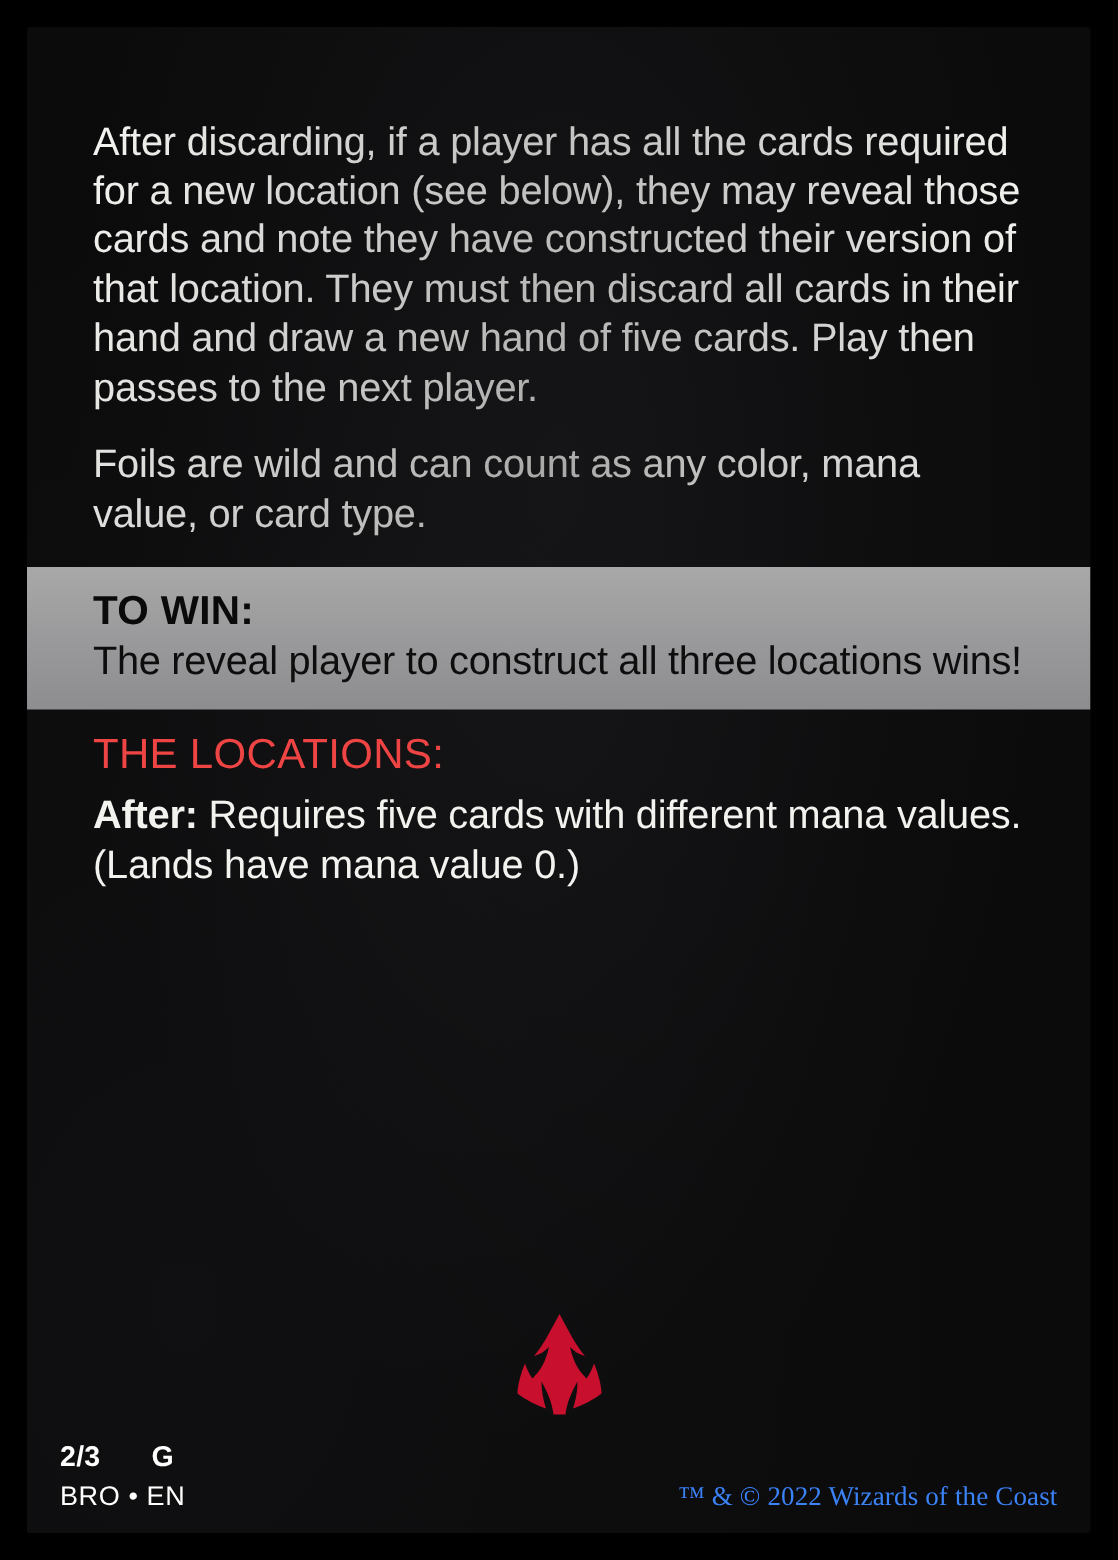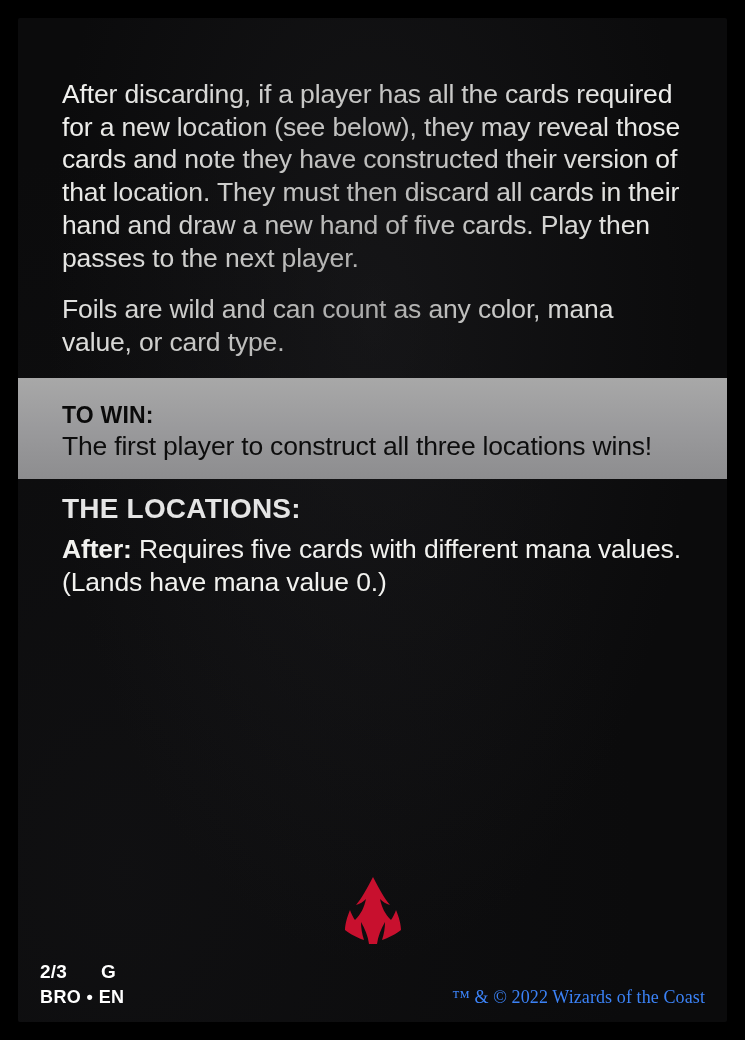--- a/index.html
+++ b/index.html
@@ -51,35 +51,35 @@
   .towin-band {
     background: linear-gradient(180deg, #a8a8a8 0%, #9a9a9c 50%, #8d8d8f 100%);
     margin: 4px -44px 0 -44px;
     padding: 13px 44px 16px 44px;
     position: relative;
     z-index: 2;
   }
   .towin-title {
     color: #0a0a0a;
     font-weight: bold;
-    font-size: 23px;
+    font-size: 27px;
     line-height: 1.2;
-    margin: 11px 0 2px 0;
+    margin: 0 0 2px 0;
     letter-spacing: 0.2px;
   }
   .towin-text {
     color: #0d0d0d;
     font-size: 26.5px;
     line-height: 1.2;
     margin: 0;
     letter-spacing: -0.2px;
   }
   .locations-heading {
-    color: #e5e5e5;
-    font-weight: bold;
+    color: #ef4444;
+    font-weight: normal;
     font-size: 28px;
     letter-spacing: 0.2px;
     margin: 14px 0 8px 0;
     position: relative;
     z-index: 2;
   }
   .loc-entry {
     color: #f2f2ef;
     font-size: 26.5px;
     line-height: 1.235;
@@ -123,21 +123,21 @@
     padding-bottom: 14px;
   }
   .footer-left .row1 {
     display: flex;
     align-items: flex-start;
     gap: 34px;
     font-weight: bold;
     letter-spacing: 0.2px;
   }
   .footer-left .row2 {
-    font-weight: bold;
+    font-weight: normal;
     letter-spacing: 0.4px;
     margin-top: 2px;
     font-size: 18px;
   }
   .footer-right {
     color: #3b82f6;
     font-family: "Liberation Serif", serif;
     font-size: 18px;
     padding-bottom: 14px;
     letter-spacing: 0.1px;
@@ -148,21 +148,21 @@
 <body>
 
 <div class="card">
   <div class="card-inner">
 
     <p class="body-text">After discarding, if a player has all the cards required for a new location (see below), they may reveal those cards and note they have constructed their version of that location. They must then discard all cards in their hand and draw a new hand of five cards. Play then passes to the next player.</p>
     <p class="body-text">Foils are wild and can count as any color, mana value, or card type.</p>
 
     <div class="towin-band">
       <div class="towin-title">TO WIN:</div>
-      <div class="towin-text">The first player to construct all three locations wins!</div>
+      <div class="towin-text">The reveal player to construct all three locations wins!</div>
     </div>
 
     <div class="locations-heading">THE LOCATIONS:</div>
 
 
 
     <p class="loc-entry">
       <b>After:</b><span> Requires five cards with different mana values. (Lands have mana value 0.)</span>
     </p>
 

